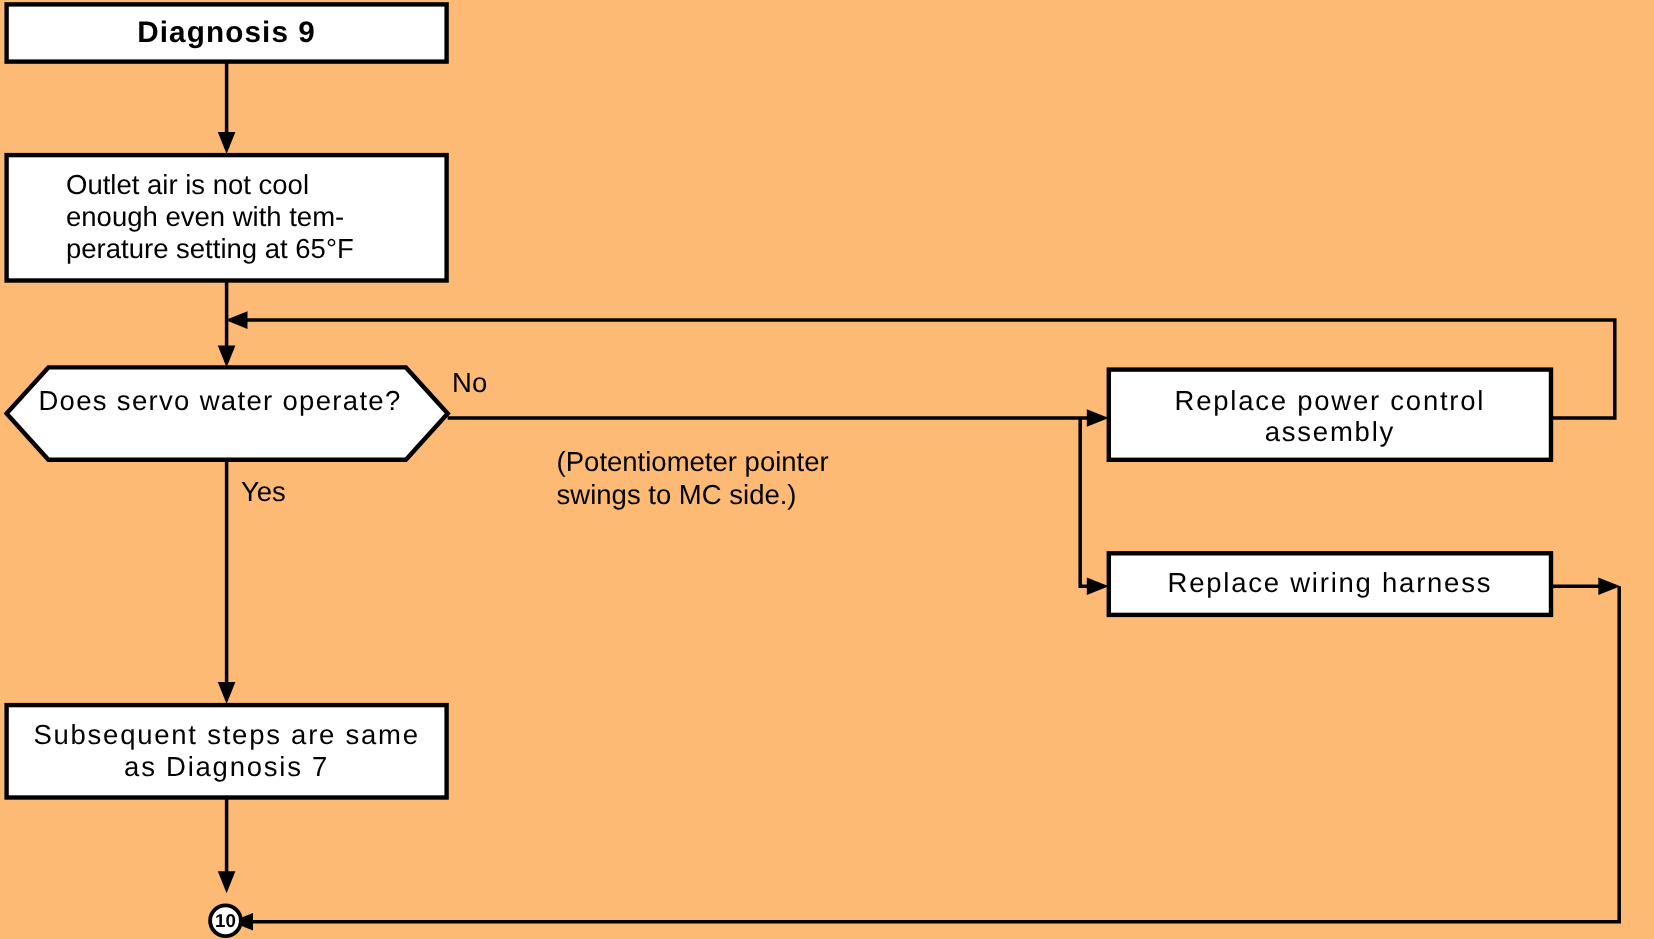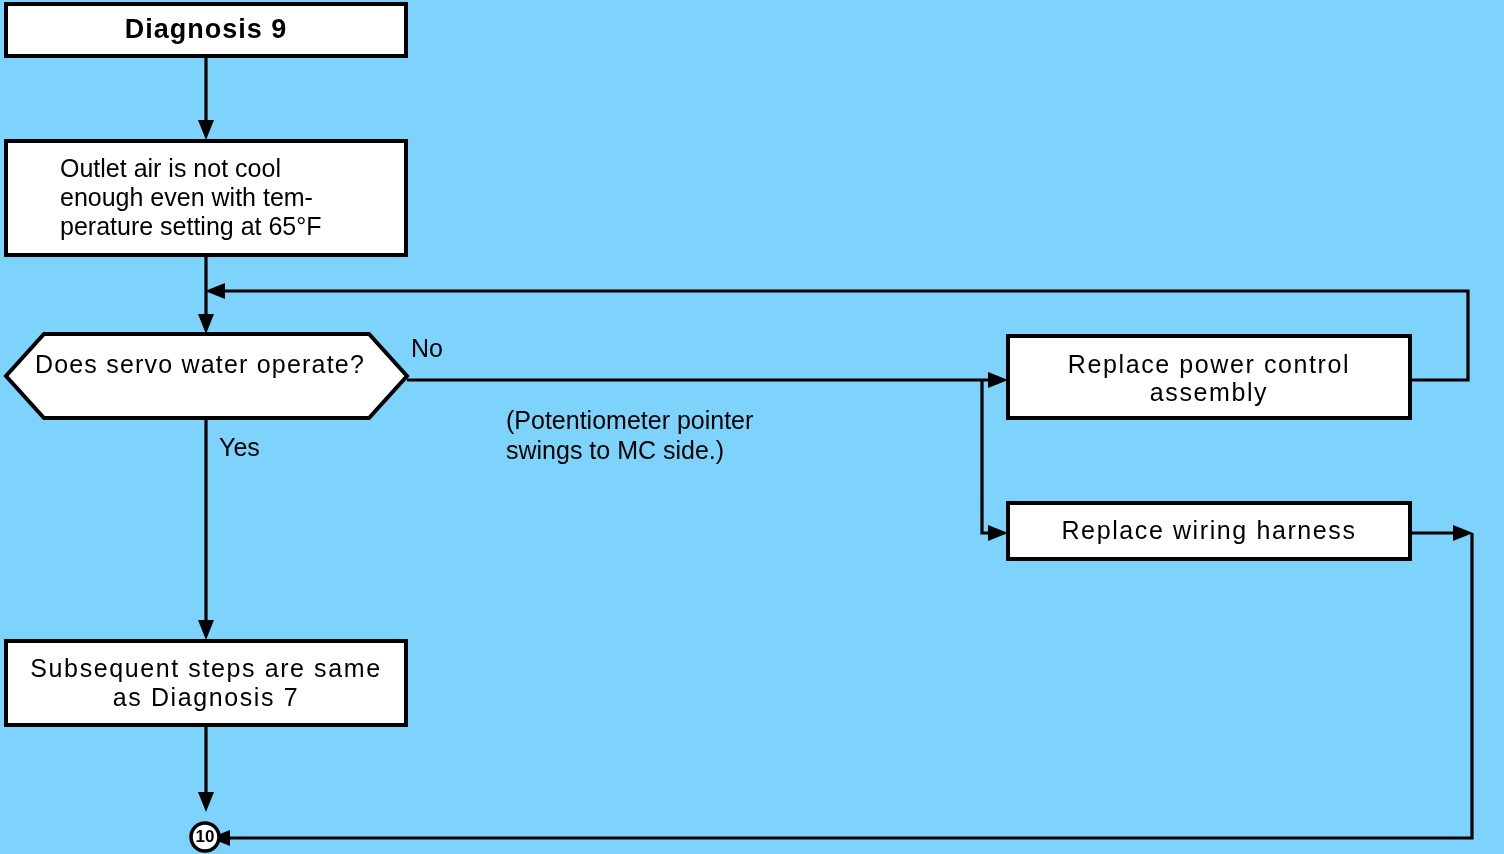--- a/index.html
+++ b/index.html
@@ -8,21 +8,21 @@
     padding: 0;
     background: #ffffff;
   }
   body {
     font-family: "Liberation Sans", sans-serif;
   }
   #flow-root {
     position: relative;
     width: 1504px;
     height: 854px;
-    background: #7dd3fc;
+    background: #fdba74;
     overflow: hidden;
   }
   svg#flow-svg {
     display: block;
     width: 1504px;
     height: 854px;
   }
   .node-shape {
     fill: #ffffff;
     stroke: #000000;

